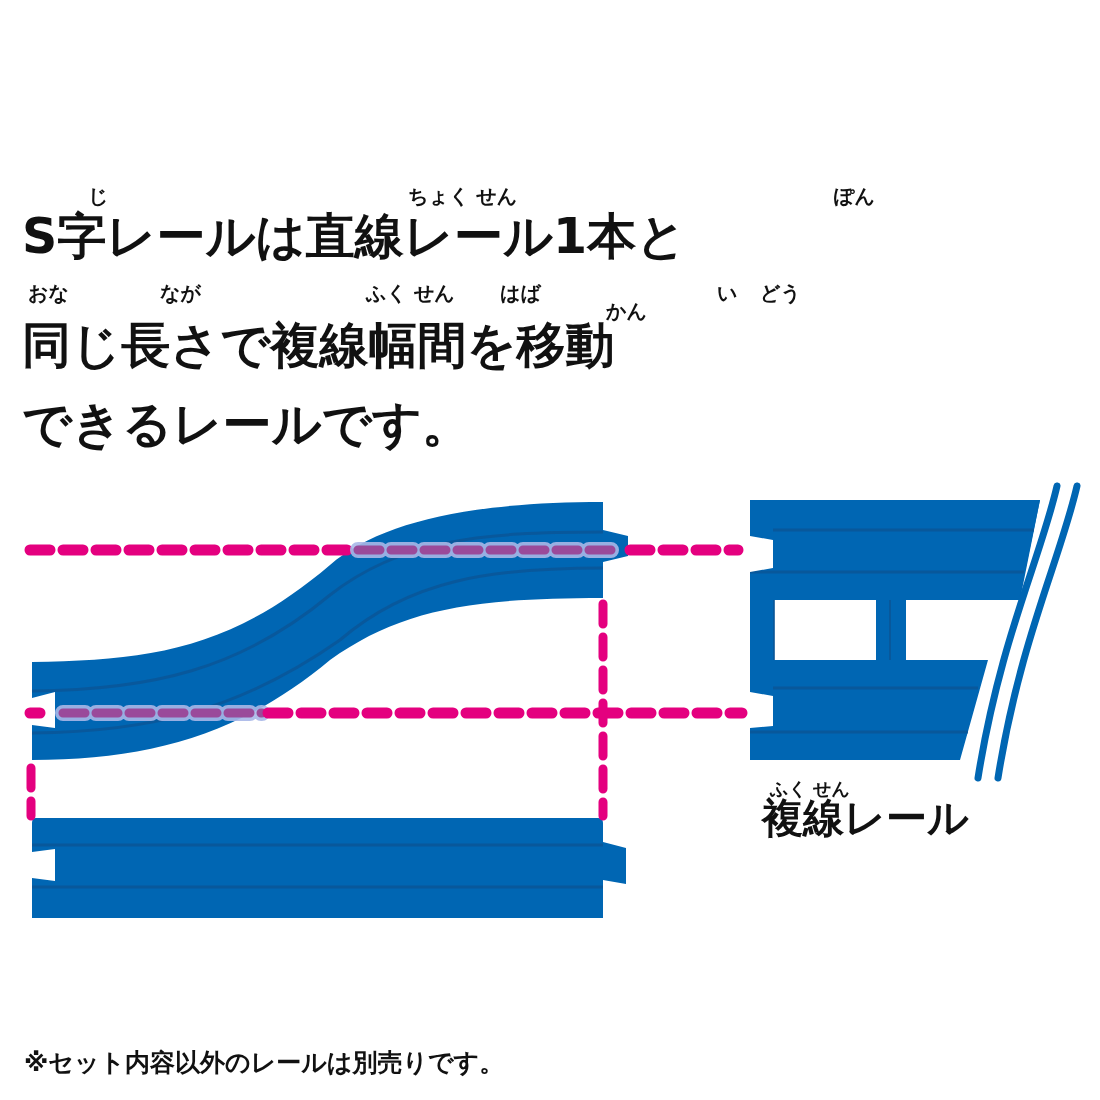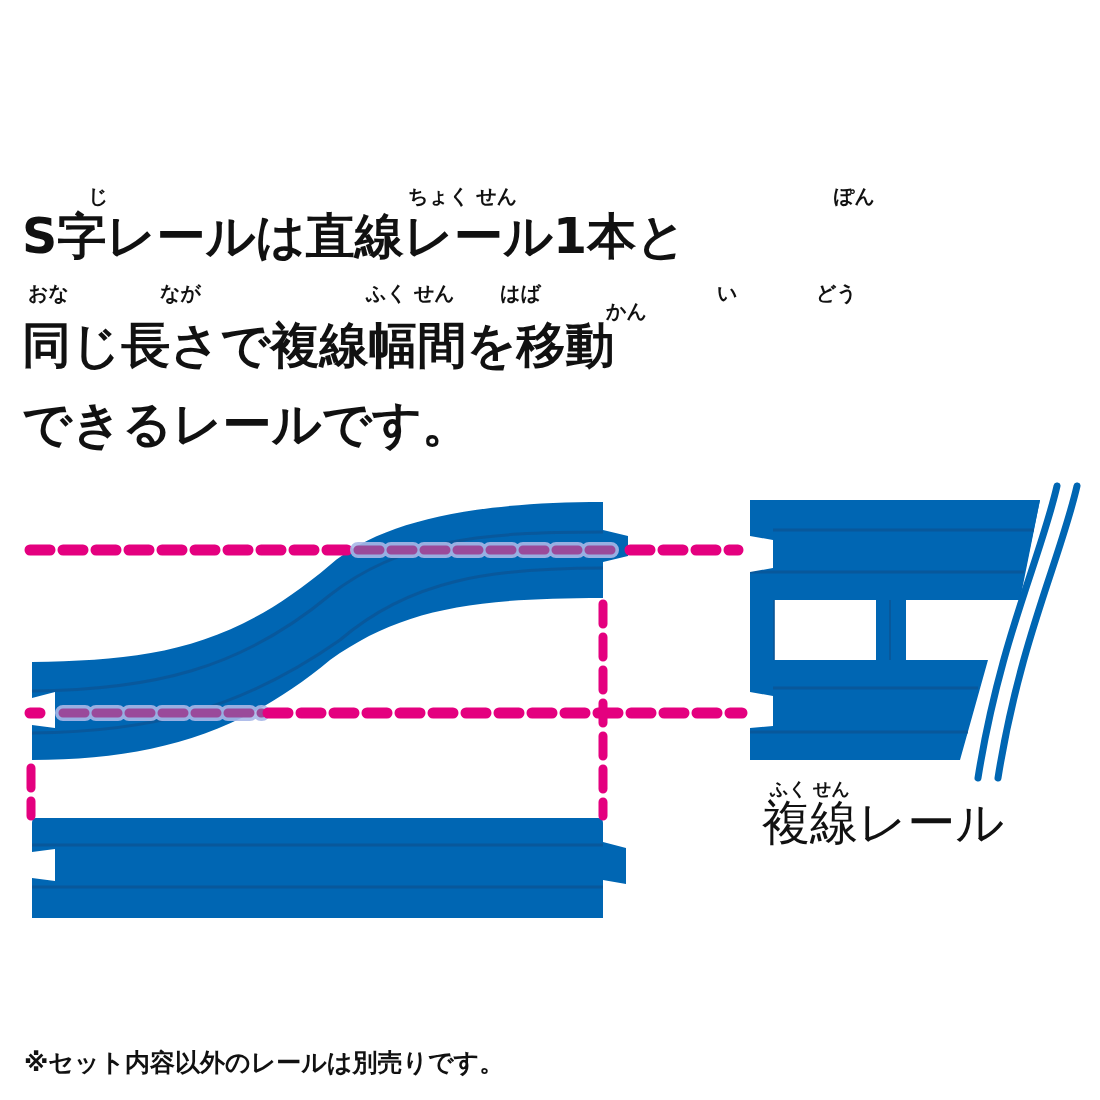--- a/index.html
+++ b/index.html
@@ -35,22 +35,22 @@
     position: absolute;
     left: 0;
     top: 0;
     width: 1100px;
     height: 1100px;
   }
   .label-double {
     position: absolute;
     left: 762px;
     top: 798px;
-    font-size: 48px;
-    font-weight: normal;
+    font-size: 41px;
+    font-weight: bold;
     line-height: 1;
     white-space: nowrap;
   }
   .label-ruby {
     position: absolute;
     font-size: 18px;
     font-weight: bold;
     line-height: 1;
     white-space: nowrap;
   }
@@ -72,21 +72,21 @@
 <span class="ruby" style="left:798px; top:186px;margin-left:36px;">ぽん</span>
 
 <div class="headline-line" style="top:212px;">S字レールは直線レール1本と</div>
 
 <span class="ruby" style="left:28px; top:283px;">おな</span>
 <span class="ruby" style="left:160px; top:283px;">なが</span>
 <span class="ruby" style="left:366px; top:283px;">ふく せん</span>
 <span class="ruby" style="left:500px; top:283px;">はば</span>
 <span class="ruby" style="left:570px; top:301px;margin-left:36px;">かん</span>
 <span class="ruby" style="left:717px; top:283px;">い</span>
-<span class="ruby" style="left:816px; top:283px;text-align:center;">どう</span>
+<span class="ruby" style="left:760px; top:283px;text-align:center;">どう</span>
 
 <div class="headline-line" style="top:308px;margin-top:13px;">同じ長さで複線幅間を移動</div>
 
 <div class="headline-line" style="top:400px;">できるレールです。</div>
 
 <svg class="diagram" viewBox="0 0 1100 1100" xmlns="http://www.w3.org/2000/svg">
 
   <g>
 
     <path d="M32,662

